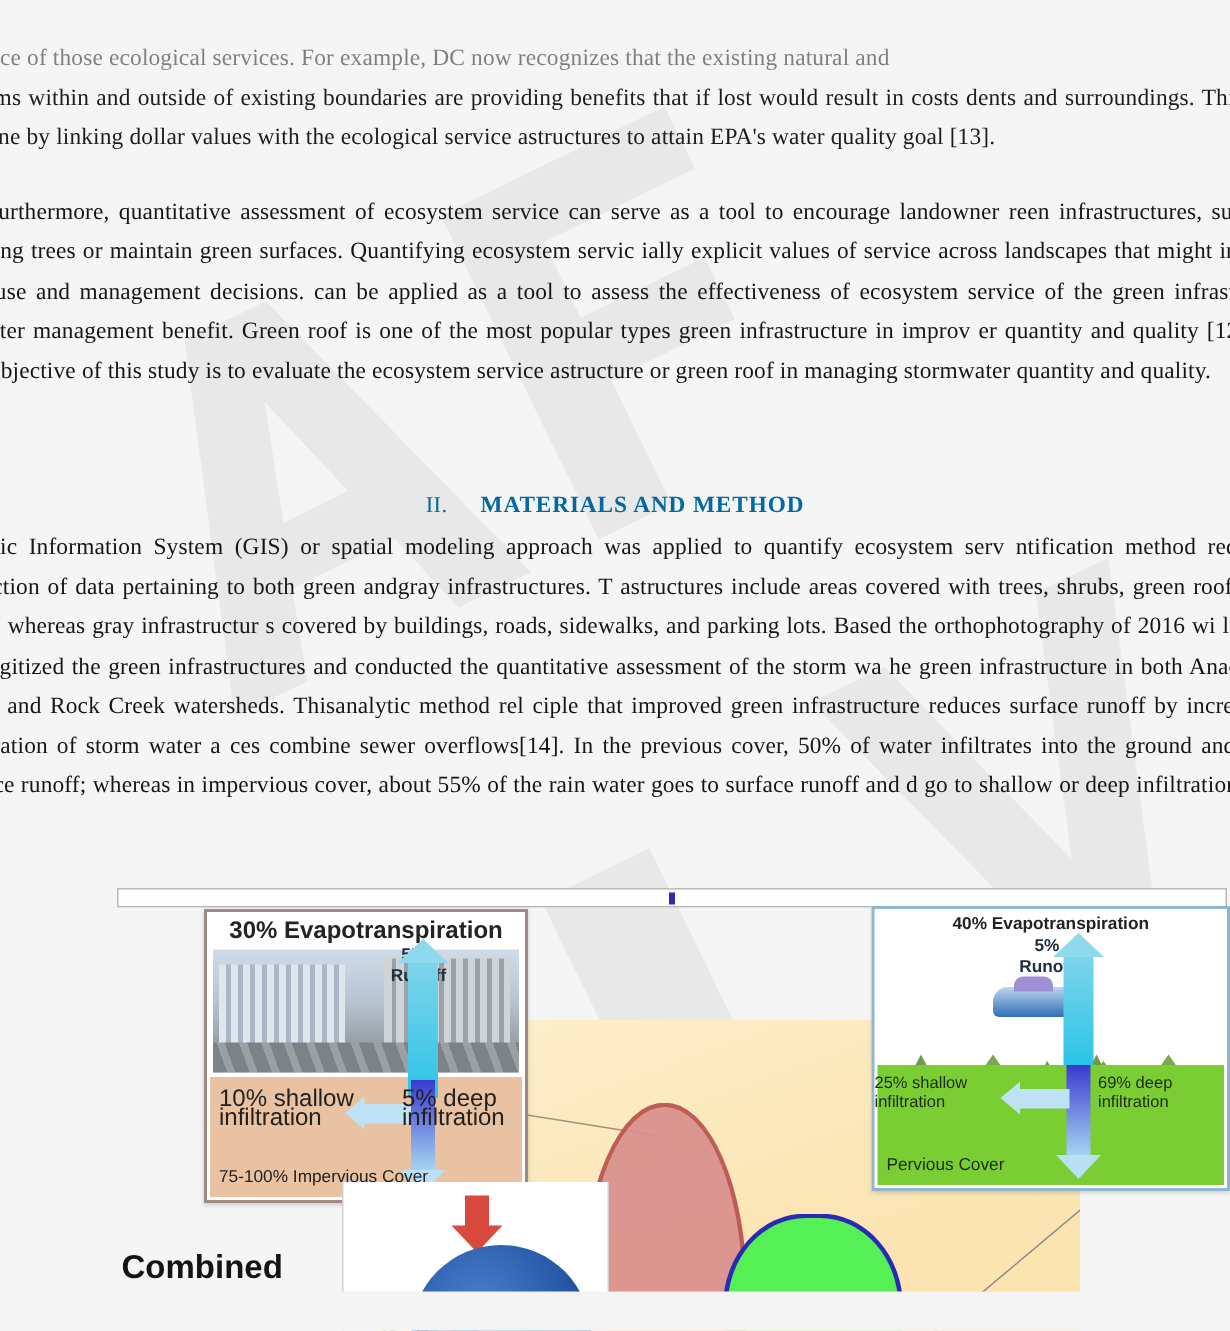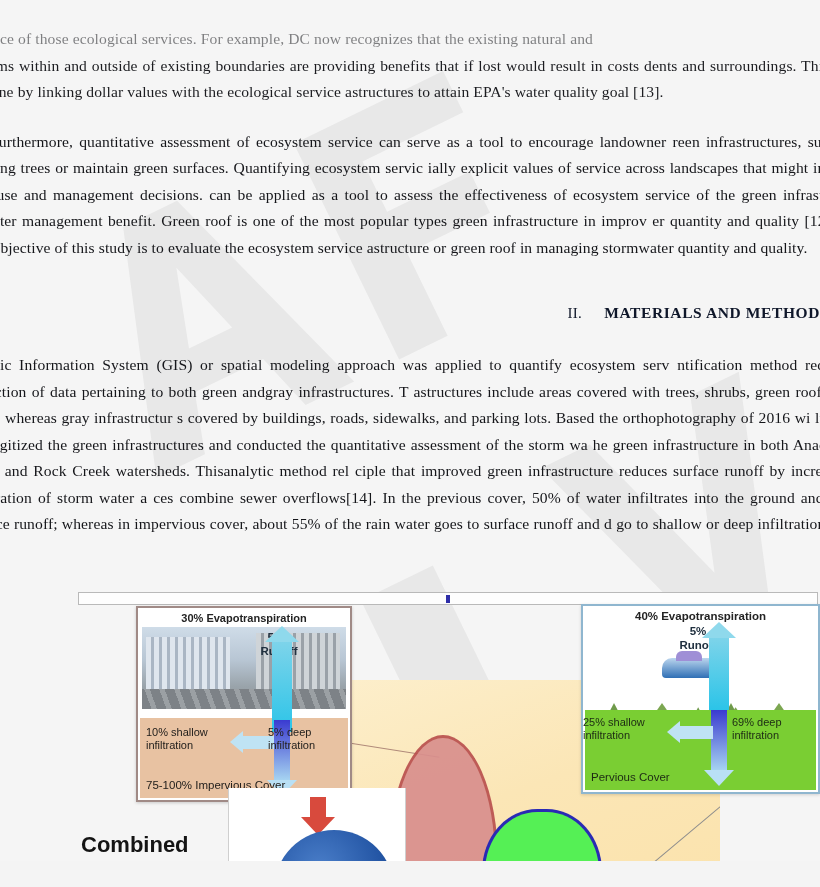--- a/index.html
+++ b/index.html
@@ -47,27 +47,27 @@
   .para.first{
     opacity:.97;
   }
   .para.first .topline{display:block;opacity:.55;}
   .para + .para{margin-top:23px;}
   .indent{display:inline-block;width:26px;}
 
   
   #heading{
     position:absolute;
-    left:0;right:0;top:304px;
-    text-align:right;
+    left:0;right:0;top:328px;
+    text-align:center;
     z-index:3;
     font-size:15.5px;
     font-weight:bold;
     letter-spacing:.3px;
-    color:#0f172a;
+    color:#0369a1;
   }
   #heading .num{font-weight:normal;font-size:15px;}
   #heading .gap{display:inline-block;width:22px;}
   #heading .ttl{font-variant:small-caps;letter-spacing:.6px;}
 
   
   #figure{
     position:absolute;
     left:78px;top:592px;
     width:742px;height:295px;
@@ -143,21 +143,21 @@
   
   #card-left{
     position:absolute;left:58px;top:14px;width:216px;height:196px;
     background:#fff;
     border:2px solid #a08a86;
     box-sizing:border-box;
     font-family:"Liberation Sans",sans-serif;
     box-shadow:0 1px 3px rgba(0,0,0,.18);
   }
   #card-left .cap{
-    text-align:center;font-size:11px;color:#232323;
+    text-align:center;font-size:16px;color:#232323;
     padding:4px 0 3px;font-weight:600;
   }
   #card-left .photo{
     position:relative;height:82px;margin:0 4px;
     background:linear-gradient(180deg,#cfdce8 0%,#b8c6d4 40%,#9aa4ab 72%,#8c9196 100%);
     overflow:hidden;
   }
   #card-left .photo .bldgL{
     position:absolute;left:4px;top:10px;width:84px;height:64px;
     background:repeating-linear-gradient(90deg,#dfe6ee 0 5px,#aab6c4 5px 8px);
@@ -170,21 +170,21 @@
   }
   #card-left .photo .road{
     position:absolute;left:0;right:0;bottom:0;height:20px;
     background:repeating-linear-gradient(70deg,#7d8287 0 9px,#9ba0a4 9px 14px);
   }
   #card-left .ground{
     position:absolute;left:2px;right:2px;bottom:2px;top:110px;
     background:#e8c2a2;
   }
   #card-left .lbl{
-    position:absolute;font-size:11px;color:#23201d;line-height:13px;
+    position:absolute;font-size:16px;color:#23201d;line-height:13px;
   }
   #card-left .lbl.shallow{left:8px;top:118px;width:92px;}
   #card-left .lbl.deep{left:130px;top:118px;width:82px;}
   #card-left .lbl.cover{left:8px;bottom:8px;font-size:11.5px;}
   #card-left .runoff{
     position:absolute;left:110px;top:22px;width:62px;text-align:center;
     font-size:11.5px;color:#20303f;line-height:14px;font-weight:600;
   }
   .arrow-up{
     position:absolute;width:20px;

